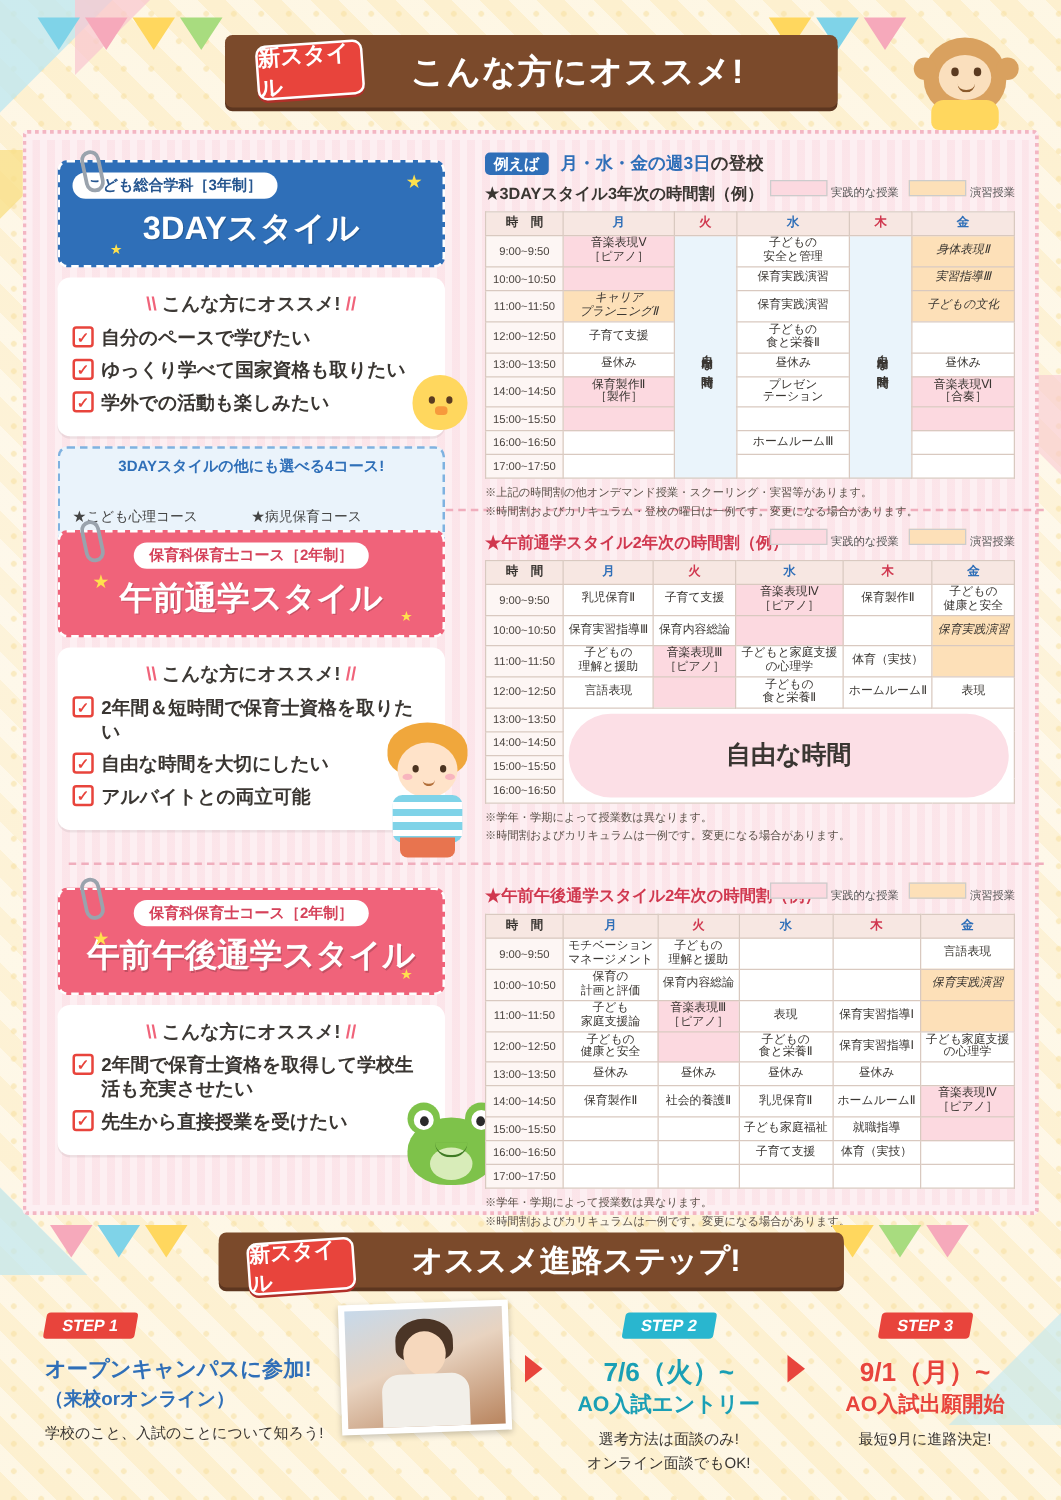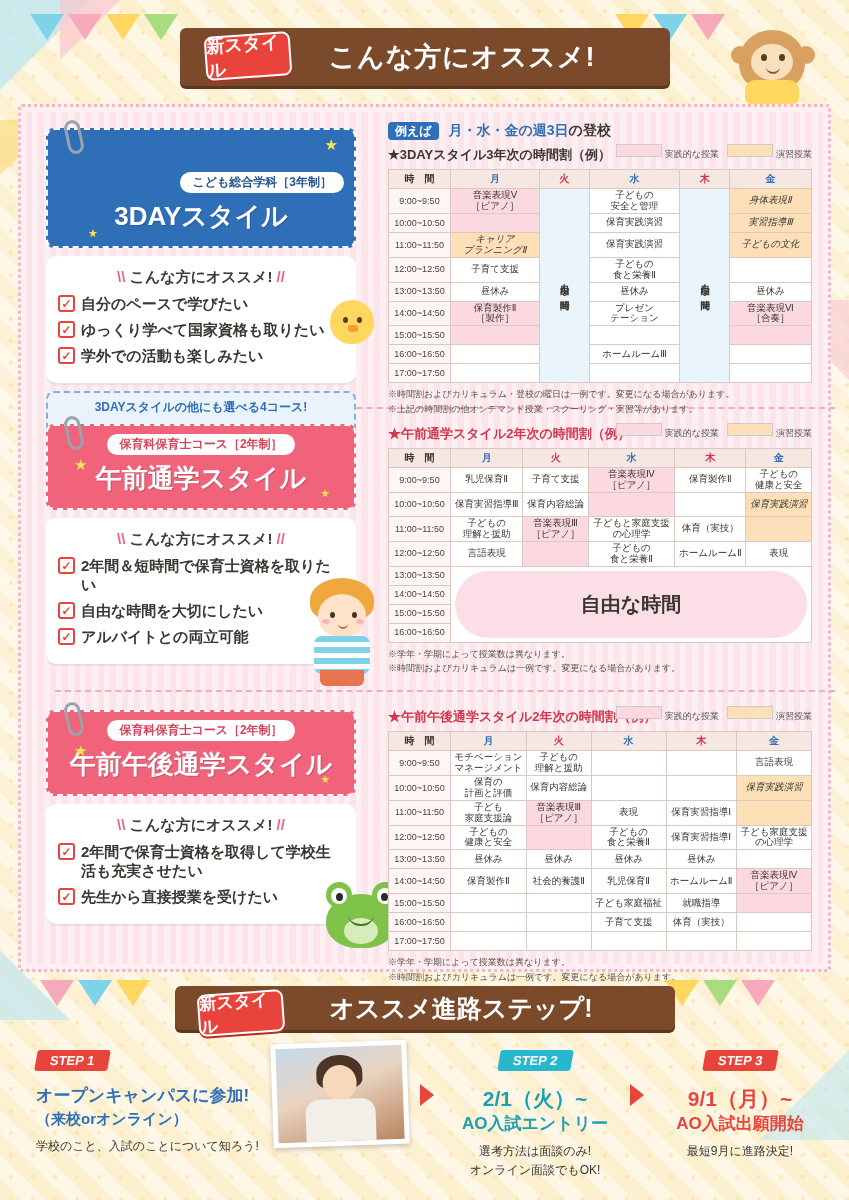--- a/index.html
+++ b/index.html
@@ -268,21 +268,21 @@
 <div class="pink-frame">
   <div class="divider-dot" style="top:300px;"></div>
   <div class="divider-dot" style="top:583px;"></div>
 </div>
 
 <div class="style-card" style="left:46px; top:128px; width:310px;">
   <div class="style-title-box blue-box">
     <div class="clip"></div>
     <div class="star" style="right:16px; top:6px;">★</div>
     <div class="star" style="left:40px; bottom:6px; font-size:11px;">★</div>
-    <div style="text-align:right;margin-top:34px;">
+    <div style="text-align:left;">
       <span class="sub-pill">こども総合学科［3年制］</span>
     </div>
     <div class="big-style">3DAYスタイル</div>
   </div>
   <div class="reco-box">
     <div class="reco-head">
       <span class="slash">\\</span> <span>こんな方にオススメ!</span> <span class="slash">//</span>
     </div>
     <div class="reco-item">
         <span class="check">✓</span>
@@ -470,22 +470,22 @@
       </tr>
       <tr>
         <td class="tcell">17:00~17:50</td>
         <td></td>
         <td></td>
         <td></td>
       </tr>
     </tbody>
   </table>
   <div class="notes">
+    <div>※上記の時間割の他オンデマンド授業・スクーリング・実習等があります。</div>
     <div>※時間割およびカリキュラム・登校の曜日は一例です。変更になる場合があります。</div>
-    <div>※上記の時間割の他オンデマンド授業・スクーリング・実習等があります。</div>
   </div>
 </div>
 
 <div class="tt-block" style="left:388px; top:425px; width:424px;">
   <div style="position:relative;">
     <div class="tt-title">★午前通学スタイル2年次の時間割（例）</div>
     <div class="legend">
       <span><i class="sw pinkish"></i><span>実践的な授業</span></span>
       <span><i class="sw orangish"></i><span>演習授業</span></span>
     </div>
@@ -684,21 +684,21 @@
         <div class="head"></div>
         <div class="body"></div>
     </div>
   </div>
 
   <div class="arrow" style="left:420px; top:104px;"></div>
 
   <div class="step" style="left:440px; width:190px; text-align:center;">
     <span class="step-pill cyan">STEP 2</span>
     <div class="step-title t-cyan">
-      <span style="font-size:21px;">2/1（火）~</span><br>
+      <span style="font-size:21px;">7/6（火）~</span><br>
       <span>AO入試エントリー</span>
     </div>
     <div class="step-sub" style="white-space:pre-line;">選考方法は面談のみ!
 オンライン面談でもOK!</div>
   </div>
 
   <div class="arrow" style="left:630px; top:104px;"></div>
 
   <div class="step" style="left:650px; width:180px; text-align:center;">
     <span class="step-pill red">STEP 3</span>

